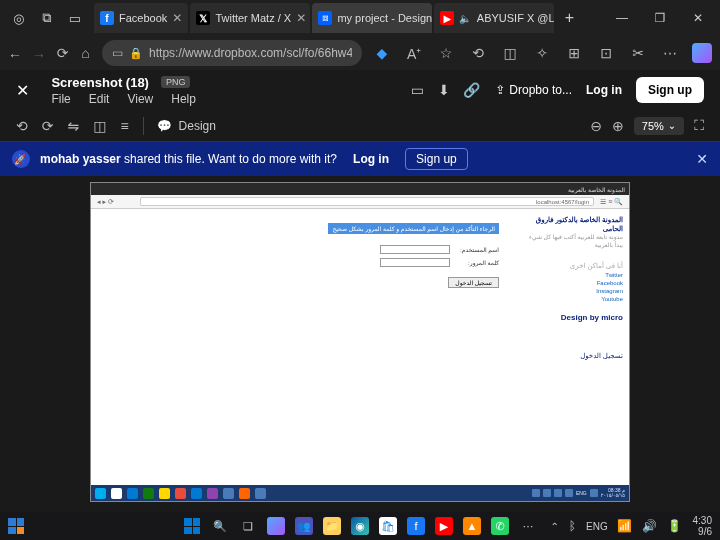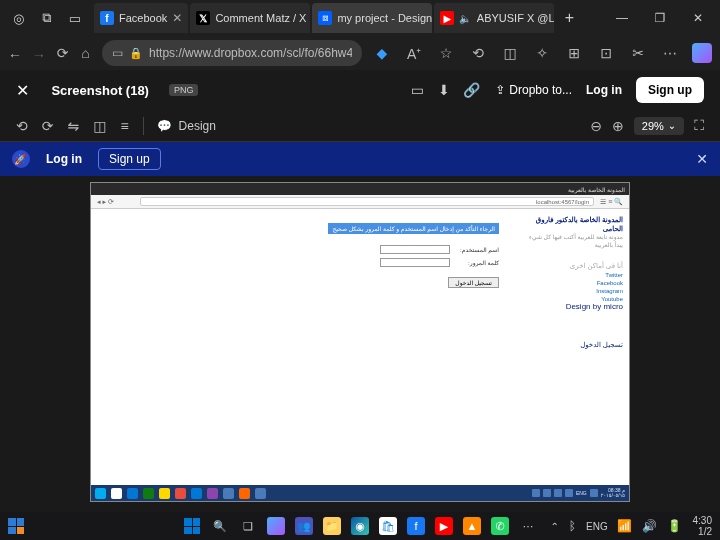--- a/index.html
+++ b/index.html
@@ -27,21 +27,21 @@
 .urlbox { flex: 1; height: 26px; background: #3b3b3b; border-radius: 13px; display: flex; align-items: center; padding: 0 10px; gap: 6px; color: #bbb; font-size: 12px; max-width: 260px; }
 .urlbox .lock { font-size: 11px; }
 .urlbox .urltext { white-space: nowrap; overflow: hidden; }
 .addr-right { display: flex; gap: 12px; align-items: center; }
 .copilot { width: 20px; height: 20px; background: linear-gradient(135deg, #4facfe, #a855f7); border-radius: 4px; }
 
 
 .db-header { height: 40px; background: #1a1a1a; display: flex; align-items: center; padding: 0 16px; gap: 14px; }
 .db-close { color: #fff; font-size: 16px; }
 .db-title-block { flex: 1; display: flex; flex-direction: column; justify-content: center; margin-left: 8px; }
-.db-title-row { display: flex; align-items: center; gap: 20px; }
+.db-title-row { display: flex; align-items: center; gap: 12px; }
 .db-title { color: #fff; font-size: 13px; font-weight: 600; }
 .db-badge { background: #444; color: #ccc; font-size: 9px; padding: 1px 5px; border-radius: 3px; }
 .db-menu { display: flex; gap: 18px; font-size: 12px; color: #ccc; margin-top: 2px; }
 .db-actions { display: flex; align-items: center; gap: 14px; margin-left: auto; }
 .db-action-icon { color: #ccc; font-size: 14px; }
 .db-share { color: #fff; font-size: 12px; display:flex; align-items:center; gap:4px; }
 .db-login { color: #fff; font-size: 12px; font-weight: 600; }
 .db-signup { background: #fff; color: #000; font-size: 12px; font-weight: 600; padding: 6px 12px; border-radius: 6px; }
 
 .db-toolbar { height: 32px; background: #1a1a1a; display: flex; align-items: center; padding: 0 16px; gap: 14px; border-bottom: 1px solid #333; }
@@ -64,21 +64,21 @@
 .ss-titlebar { height: 12px; background: #2a2a2a; display:flex; align-items:center; justify-content:flex-end; padding: 0 4px; }
 .ss-titlebar-text { font-size: 6px; color: #ddd; direction: rtl; }
 .ss-addr { height: 14px; background: #f5f5f5; border-bottom: 1px solid #ccc; display:flex; align-items:center; justify-content:flex-end; padding: 0 6px; font-size:7px; color:#666; gap: 6px; }
 .ss-addr .urlchip { background:#fff; border:1px solid #ccc; border-radius:2px; padding:0 4px; font-size:6px; height:9px; line-height:9px; flex:1; text-align:right; margin-left:20px; }
 .ss-body { flex: 1; display: flex; direction: rtl; }
 .ss-sidebar { width: 110px; padding: 6px; font-size: 7px; color: #0d2481; }
 .ss-sidebar .head { color: #0d2481; font-weight: 700; line-height: 1.3; }
 .ss-sidebar .sub { color: #999; font-size: 6px; line-height: 1.3; margin-top: 1px; }
 .ss-sidebar .sec { color: #aaa; margin-top: 12px; font-size: 7px; }
 .ss-sidebar .link { color: #1565c0; font-size: 6px; margin-top: 2px; }
-.ss-sidebar .design { color: #0d2481; font-size: 8px; font-weight: 400; margin-top: 0; }
+.ss-sidebar .design { color: #0d2481; font-size: 8px; font-weight: 700; margin-top: 11px; }
 .ss-sidebar .signin { color: #0d2481; font-size: 7px; margin-top: 30px; }
 .ss-main { flex: 1; padding: 8px 20px; }
 .ss-alert { background: #4a90e2; color: #fff; font-size: 6px; padding: 2px 4px; display: inline-block; }
 .ss-form { margin-top: 10px; }
 .ss-row { display: flex; align-items: center; gap: 4px; font-size: 6px; color: #333; margin-bottom: 4px; justify-content: flex-start; }
 .ss-row input { width: 70px; height: 9px; border: 1px solid #999; font-size:6px; }
 .ss-row label { width: 45px; text-align: right; }
 .ss-submit { font-size: 6px; border: 1px solid #999; padding: 1px 6px; background: #eee; margin-top: 2px; display:inline-block; }
 .ss-taskbar { height: 16px; background: #1a3a6e; display:flex; align-items:center; padding: 0 4px; gap:5px; position:absolute; bottom:0; left:0; right:0; }
 .ss-tb-icon { width: 11px; height: 11px; background: #4a7ab8; border-radius: 2px; }
@@ -109,21 +109,21 @@
     <div class="tb-icon">▭</div>
   </div>
   <div class="tabs">
     <div class="tab">
       <span class="favicon fb-fav">f</span>
       <span>Facebook</span>
       <span class="close">✕</span>
     </div>
     <div class="tab">
       <span class="favicon x-fav">𝕏</span>
-      <span>Comment Matz / X</span>
+      <span>Twitter Matz / X</span>
       <span class="close">✕</span>
     </div>
     <div class="tab active">
       <span class="favicon db-fav">⧈</span>
       <span>my project - Design</span>
 
     </div>
     <div class="tab">
       <span class="favicon yt-fav">▶</span>
       <span class="tb-icon" style="font-size:10px">🔈</span>
@@ -163,20 +163,26 @@
     <div class="copilot"></div>
   </div>
 </div>
 
 <div class="db-header">
   <span class="db-close">✕</span>
   <div class="db-title-block">
     <div class="db-title-row">
       <span class="db-title">Screenshot (18)</span>
       <span class="db-badge">PNG</span>
+    </div>
+    <div class="db-menu">
+      <span>File</span>
+      <span>Edit</span>
+      <span>View</span>
+      <span>Help</span>
     </div>
   </div>
   <div class="db-actions">
     <span class="db-action-icon">▭</span>
     <span class="db-action-icon">⬇</span>
     <span class="db-action-icon">🔗</span>
     <span class="db-share">
       <span>⇪</span>
       <span>Dropbo to...</span>
     </span>
@@ -193,29 +199,32 @@
   <span class="db-tool">≡</span>
   <span class="db-sep"></span>
   <span class="db-comment">
     <span>💬</span>
     <span>Design</span>
   </span>
   <div class="db-zoom-group">
     <span class="db-tool">⊖</span>
     <span class="db-tool">⊕</span>
     <span class="db-zoom">
-      <span>29%</span>
+      <span>75%</span>
       <span class="chev">⌄</span>
     </span>
     <span class="db-tool">⛶</span>
   </div>
 </div>
 
 <div class="share-banner">
   <span class="share-icon">🚀</span>
+  <span>
+    <b>mohab yasser</b><span> shared this file. Want to do more with it?</span>
+  </span>
   <span class="share-login">Log in</span>
   <span class="share-signup">Sign up</span>
   <span class="share-close">✕</span>
 </div>
 
 <div class="viewer">
   <div class="screenshot">
     <div class="ss-titlebar">
         <span class="ss-titlebar-text">المدونة الخاصة بالعربية</span>
       </div>
@@ -312,16 +321,16 @@
   </div>
   <div class="tb-right">
     <span class="chev">⌃</span>
     <span class="tray-icon">ᛒ</span>
     <span>ENG</span>
     <span class="tray-icon">📶</span>
     <span class="tray-icon">🔊</span>
     <span class="tray-icon">🔋</span>
     <div class="tb-time">
       <div>4:30</div>
-      <div>1/2</div>
+      <div>9/6</div>
     </div>
   </div>
 </div>
 
 </body></html>

